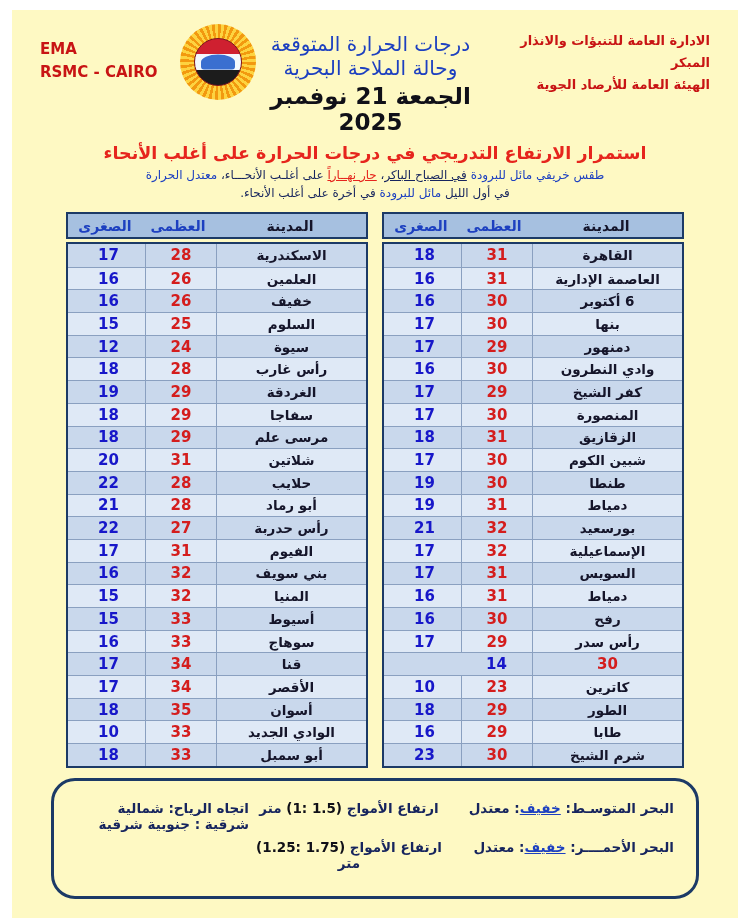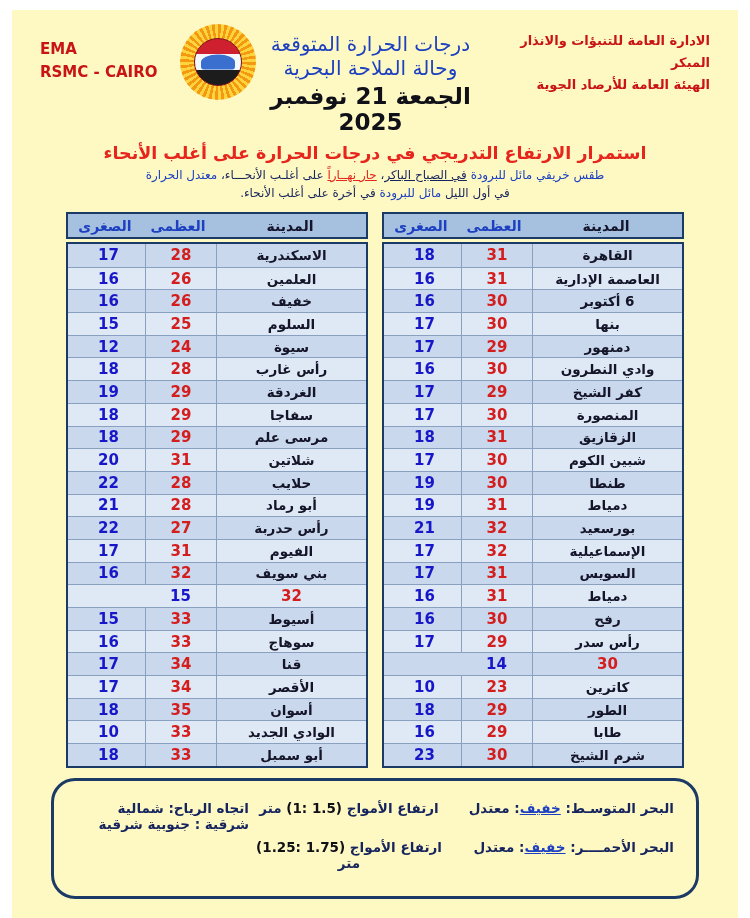--- a/index.html
+++ b/index.html
@@ -288,20 +288,21 @@
               <div class="cell city">الفيوم</div>
               <div class="cell max">31</div>
               <div class="cell min">17</div>
             </div>
             <div class="trow odd">
               <div class="cell city">بني سويف</div>
               <div class="cell max">32</div>
               <div class="cell min">16</div>
             </div>
             <div class="trow even">
+              <div class="cell city">المنيا</div>
               <div class="cell max">32</div>
               <div class="cell min">15</div>
             </div>
             <div class="trow odd">
               <div class="cell city">أسيوط</div>
               <div class="cell max">33</div>
               <div class="cell min">15</div>
             </div>
             <div class="trow even">
               <div class="cell city">سوهاج</div>

